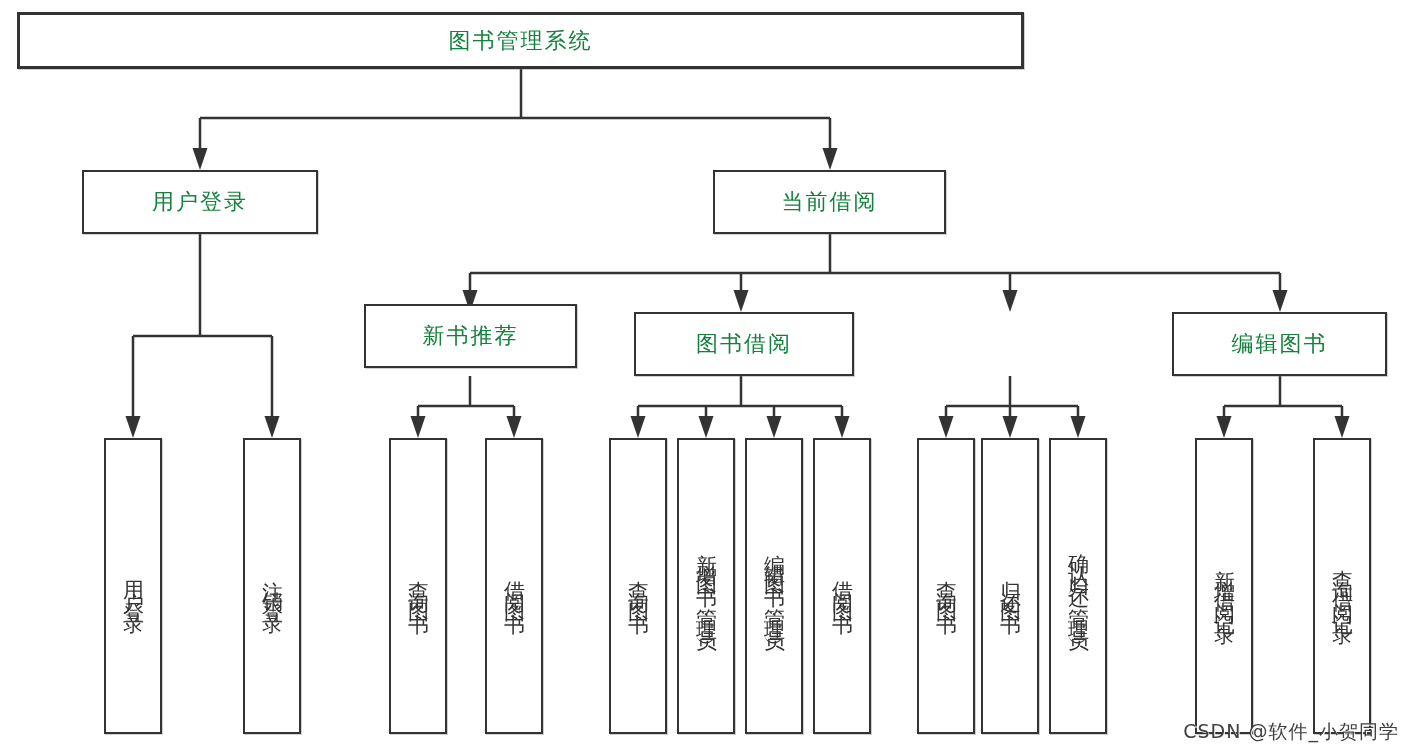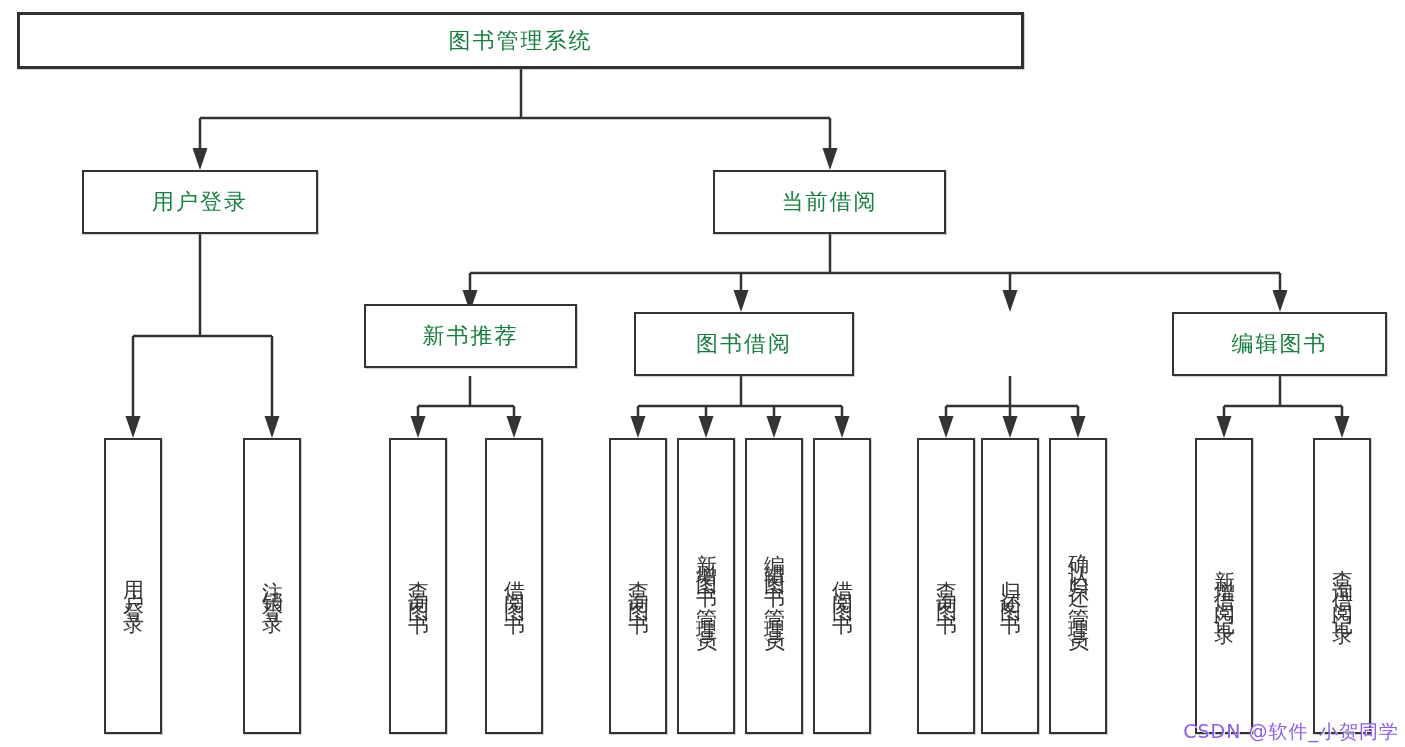--- a/index.html
+++ b/index.html
@@ -42,21 +42,21 @@
     letter-spacing: 11px;
     line-height: 1;
     color: #333333;
   }
   .root-box { border-width: 3px; }
   .watermark {
     position: absolute;
     right: 6px;
     bottom: 2px;
     font-size: 19px;
-    color: #8b5cf6;
+    color: #404040;
     text-shadow: 1px 1px 0 #ffffff;
     z-index: 3;
     letter-spacing: 1px;
     white-space: nowrap;
   }
 </style>
 </head>
 <body>
 
 <div class="canvas">

